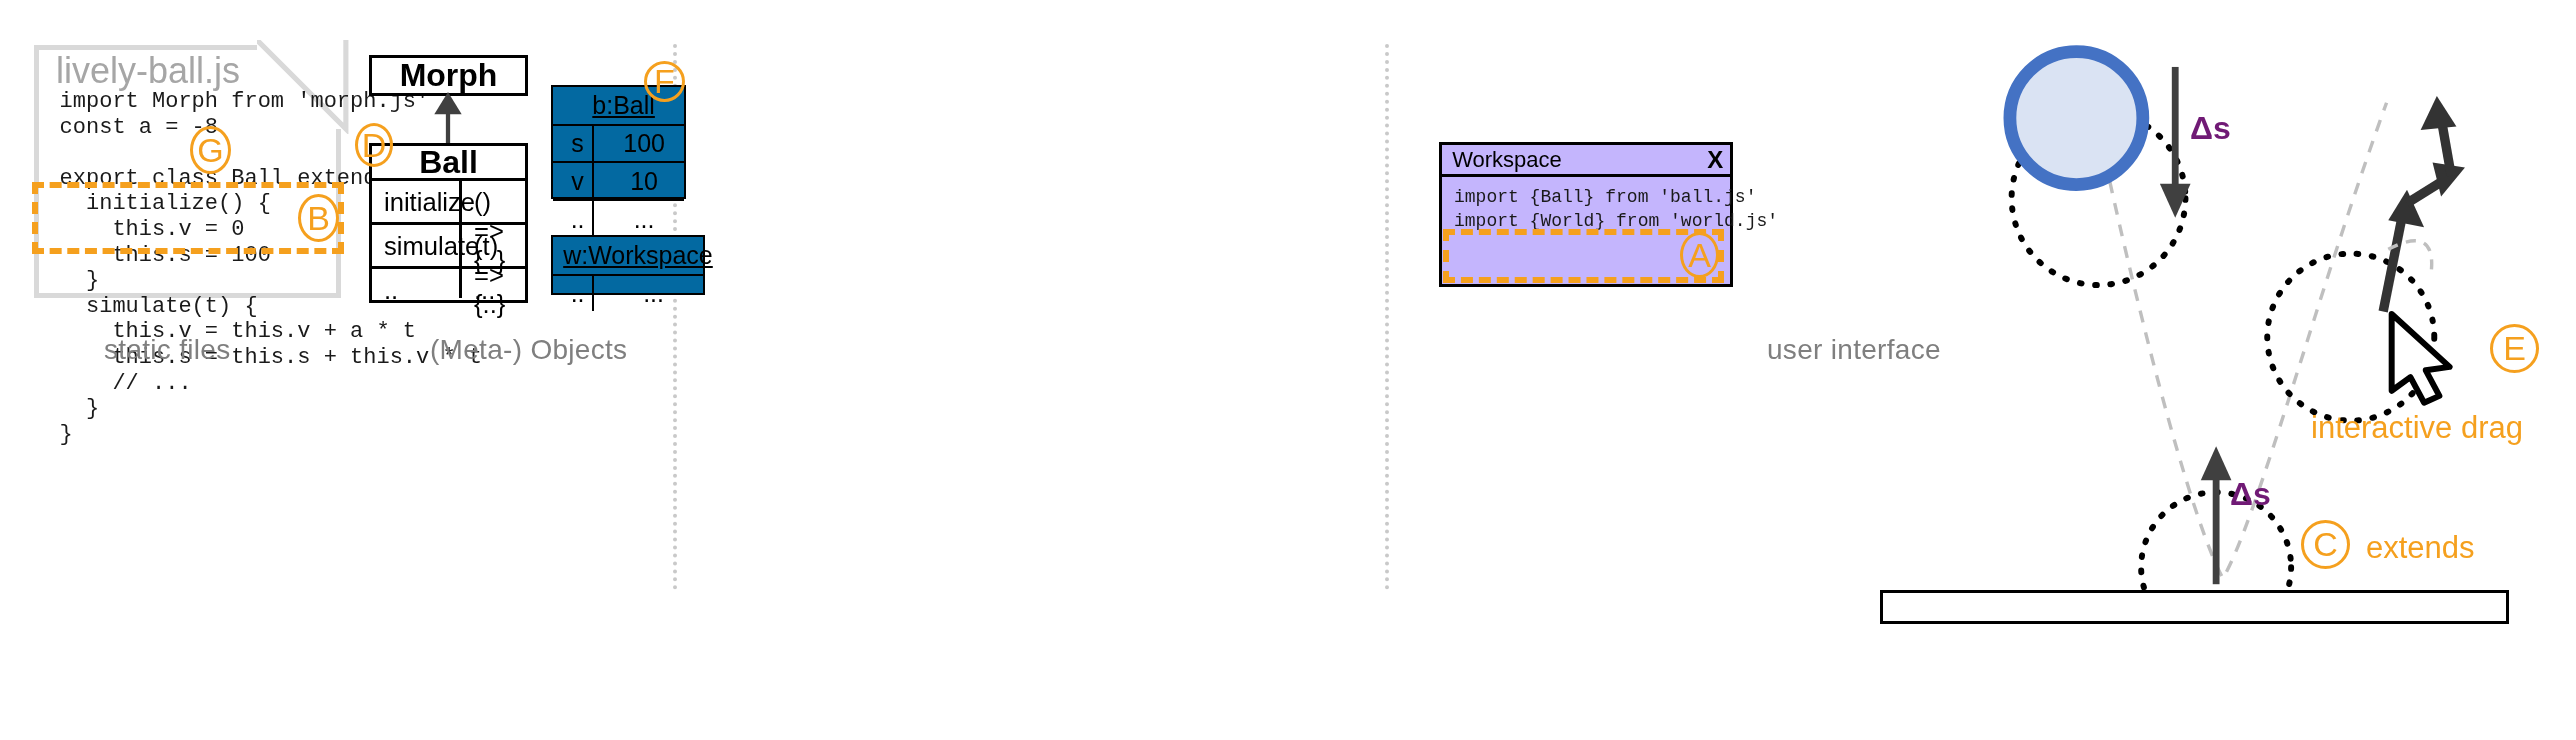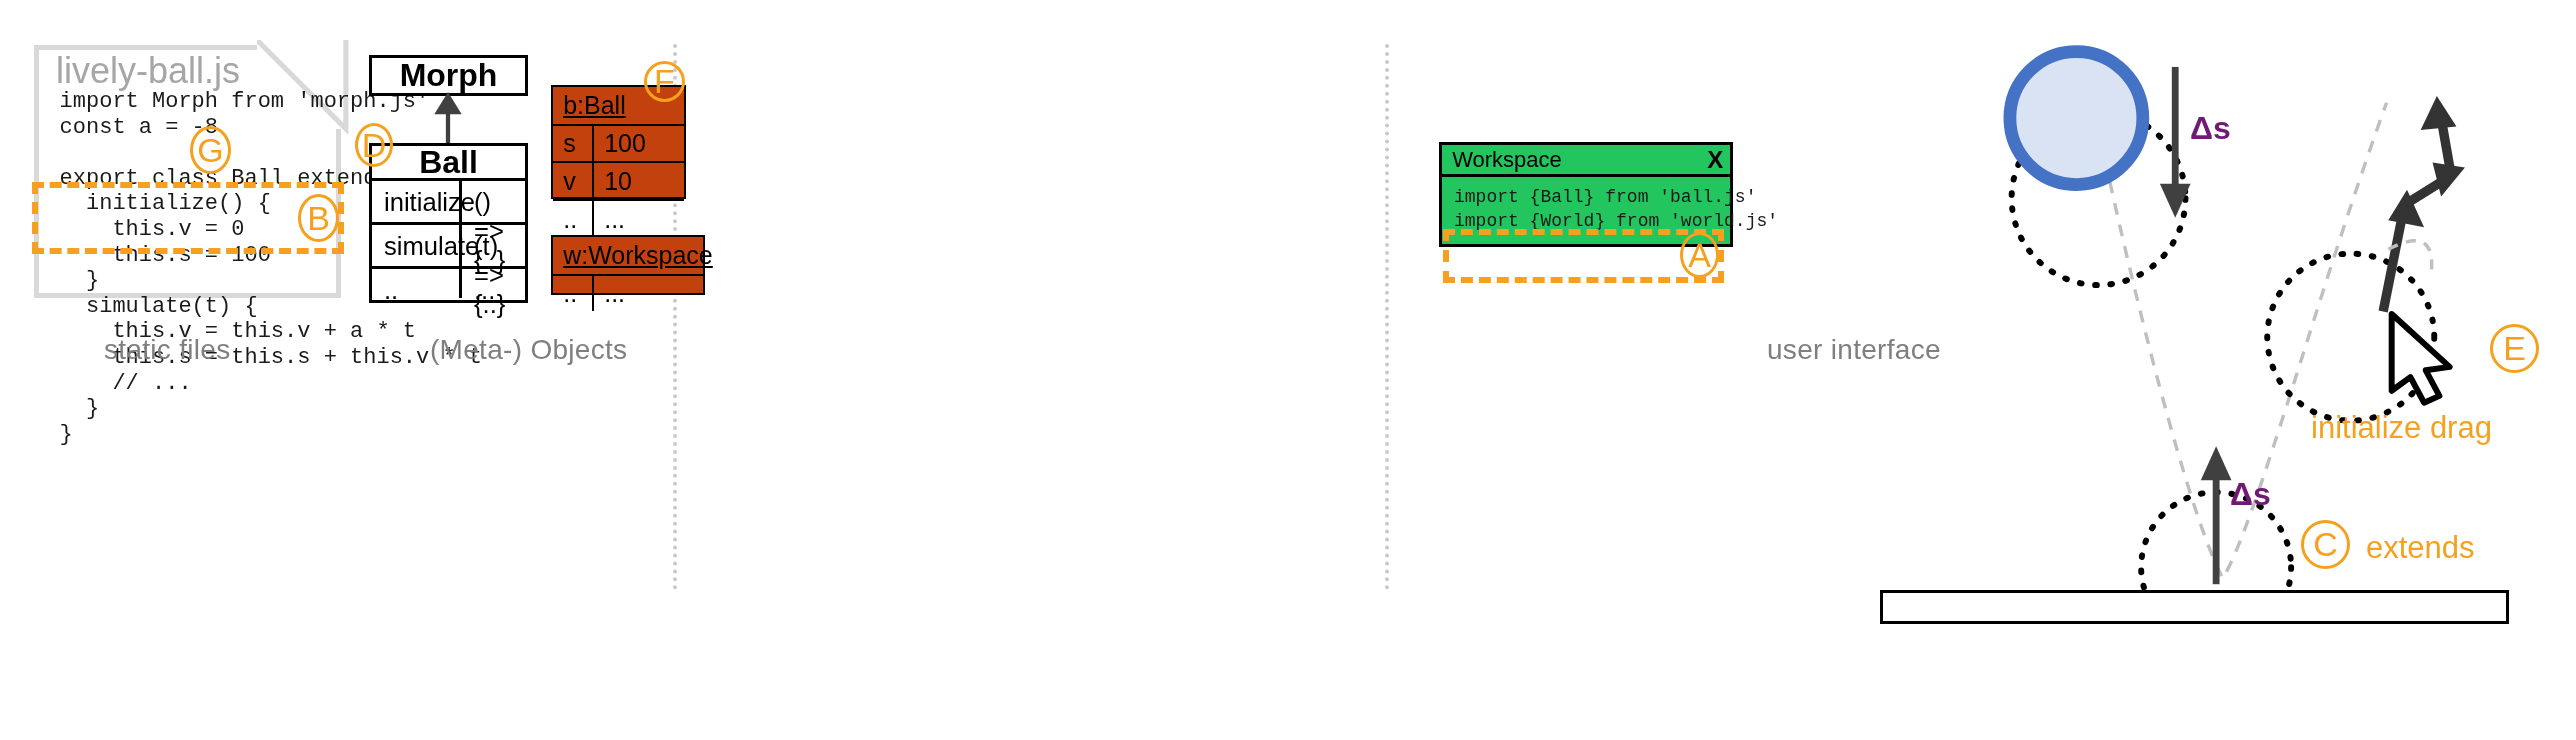--- a/index.html
+++ b/index.html
@@ -41,31 +41,31 @@
   .uml-box{position:absolute;border:3.4px solid #000;background:#fff;box-sizing:border-box;}
   .uml-title{display:flex;align-items:center;justify-content:center;
         font-weight:bold;font-size:32px;color:#000;height:100%;}
   .uml-row{display:flex;border-top:3.4px solid #000;box-sizing:border-box;}
   .uml-cell{padding:6.8px 0 6.8px 12px;font-size:25.6px;color:#000;box-sizing:border-box;
         display:flex;align-items:flex-start;}
   .uml-cell.l{width:90px;border-right:3.4px solid #000;}
   .uml-cell.r{flex:1;}
 
   
-  .obj-box{position:absolute;border:2.6px solid #000;background:#c2410c;box-sizing:border-box;}
+  .obj-box{position:absolute;border:2.6px solid #000;background:#0369a1;box-sizing:border-box;text-align:center;}
   .obj-head{font-size:25px;padding:4.3px 0 3.4px 10.2px;color:#000;}
   .obj-head u{text-decoration:underline;}
   .obj-row{display:flex;border-top:2.6px solid #000;box-sizing:border-box;}
   .obj-cell{font-size:25px;padding:3.4px 0 3.4px 10.2px;color:#000;box-sizing:border-box;}
   .obj-cell.l{width:41px;border-right:2.6px solid #000;}
   .obj-cell.r{flex:1;}
 
   
-  #workspace{position:absolute;left:1439px;top:142px;width:294px;height:105px;
-        border:3.4px solid #000;background:#22c55e;box-sizing:border-box;}
+  #workspace{position:absolute;left:1439px;top:142px;width:294px;height:145px;
+        border:3.4px solid #000;background:#c4b5fd;box-sizing:border-box;}
   #ws-titlebar{height:32px;border-bottom:3.4px solid #000;display:flex;align-items:center;
         justify-content:space-between;padding:0 6.8px 0 10.2px;box-sizing:border-box;}
   #ws-title{font-size:22px;color:#000;}
   #ws-close{font-size:24px;font-weight:bold;color:#000;cursor:pointer;}
   #ws-code{padding:7.7px 0 0 12px;}
   #ws-code .code-mono{font-size:18px;line-height:24px;}
 
   
   #ui-scene{position:absolute;left:1875px;top:8.5px;width:701px;height:588px;}
   #ui-scene svg{position:absolute;left:0;top:0;}
@@ -205,19 +205,19 @@
     <polygon points="606,358 674,420 646,424 662,454 644,462 628,432 606,448" fill="#fff" stroke="#000" stroke-width="7" stroke-linejoin="round"></polygon>
 
     <rect x="8" y="698" width="738" height="1" fill="none"></rect>
   </svg>
 
   <div class="delta-label" style="left:315px;top:101px;">Δs</div>
   <div class="delta-label" style="left:355px;top:467px;">Δs</div>
   <div class="badge" style="left:426px;top:511px;width:49px;height:49px;">C</div>
   <div class="label-orange" style="left:491px;top:521px;">extends</div>
   <div class="badge" style="left:615px;top:315px;width:49px;height:49px;">E</div>
-  <div class="label-orange" style="left:436px;top:401px;">initialize drag</div>
+  <div class="label-orange" style="left:436px;top:401px;">interactive drag</div>
 </div>
 
 <div class="abs" style="left:1880px;top:590px;width:629px;height:34px;border:3.4px solid #000;background:#fff;box-sizing:border-box;"></div>
 
 <div class="caption" style="left:1767px;top:334px;">user interface</div>
 
 
 </body></html>

